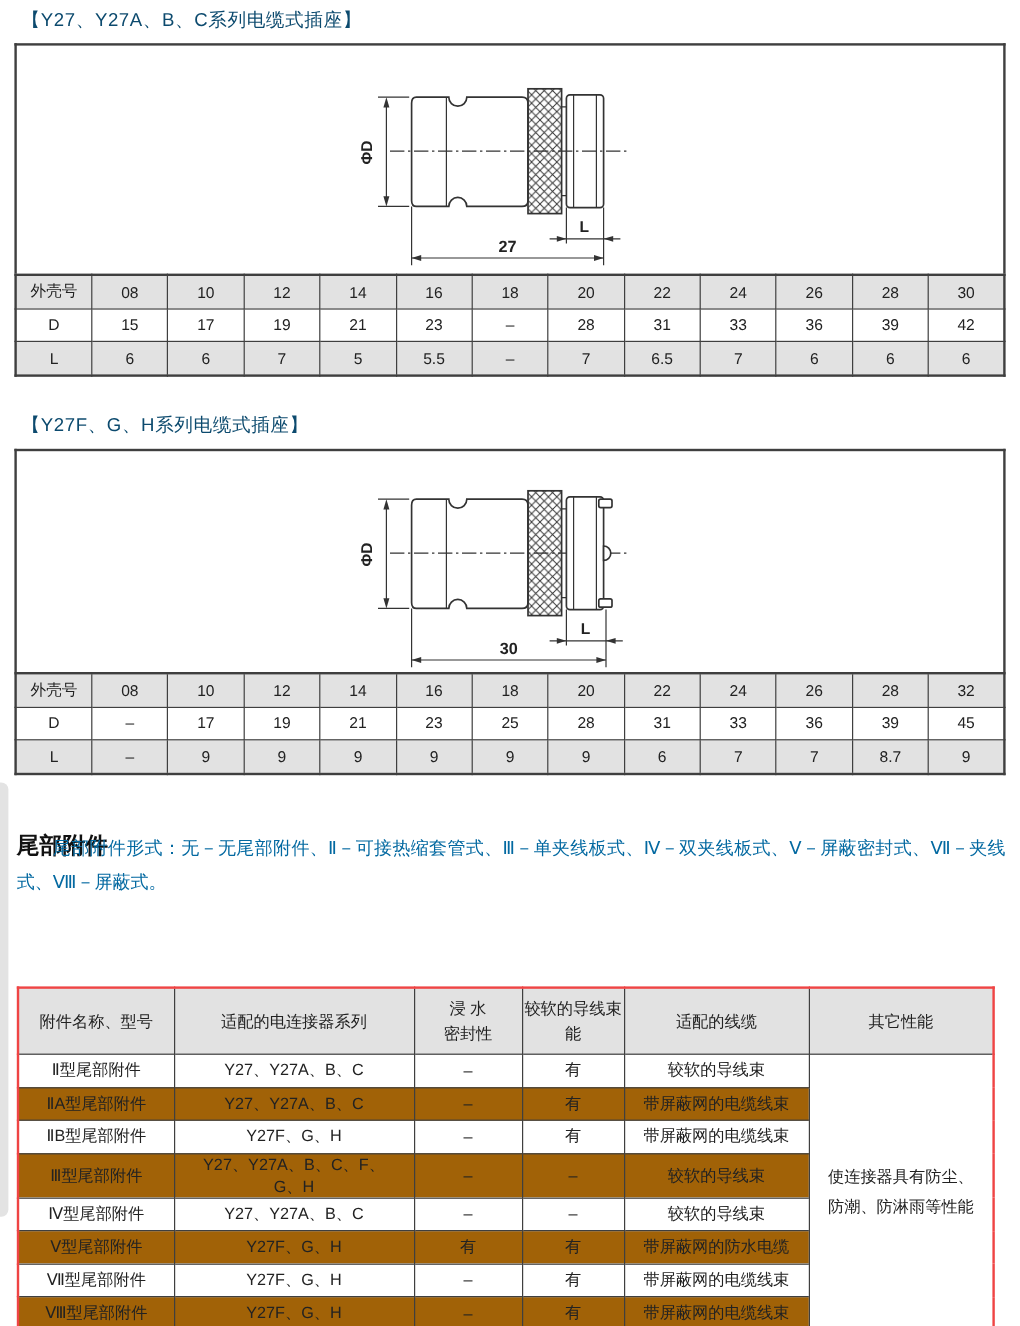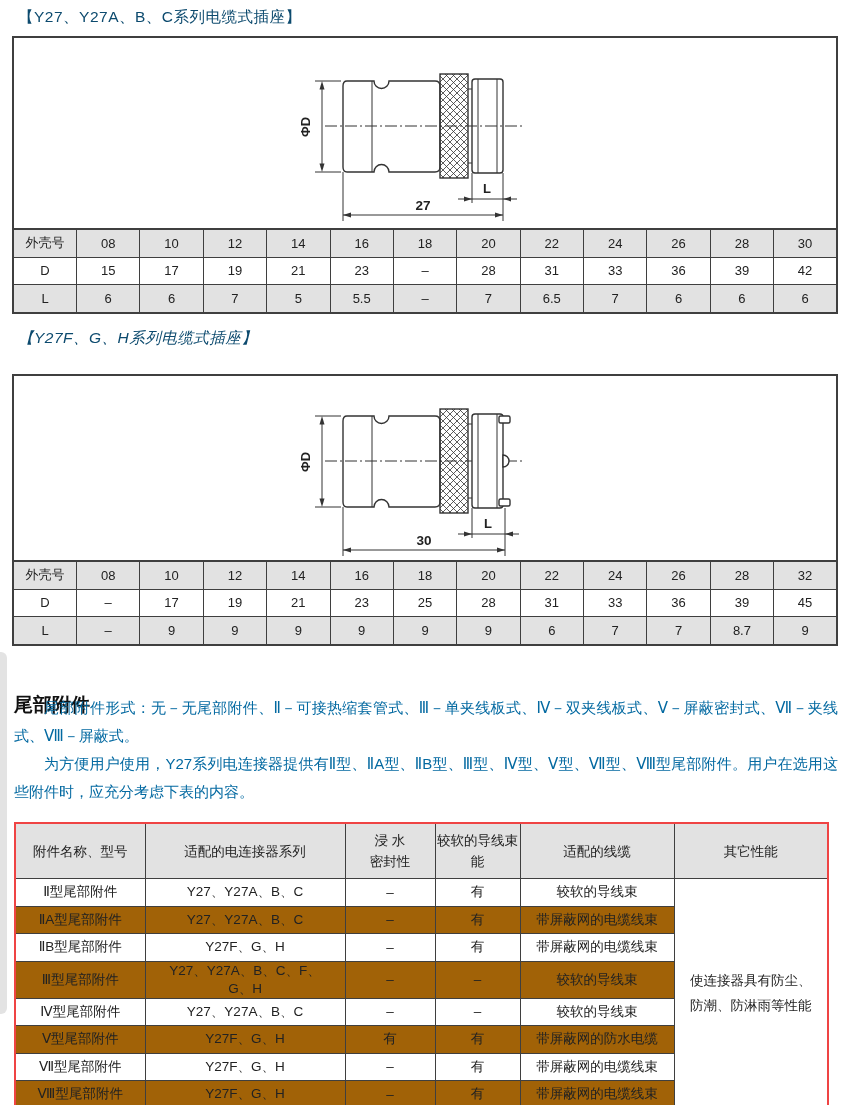--- a/index.html
+++ b/index.html
@@ -6,21 +6,21 @@
   body{
     width:850px;height:1105px;position:relative;background:#ffffff;
     font-family:"Liberation Sans","DejaVu Sans",sans-serif;color:#1a1a1a;
     overflow:hidden;
   }
   .sec-heading{
     position:absolute;left:18px;font-size:15.5px;font-weight:normal;
     color:#0c4a6e;letter-spacing:0.5px;white-space:nowrap;
   }
   #h1{top:7px;}
-  #h2{top:328px;font-style:italic;}
+  #h2{top:344px;}
   .figbox{
     position:absolute;left:12px;width:826px;box-sizing:border-box;
     border:2px solid #3f3f3f;border-bottom:none;background:#fff;
     display:flex;align-items:center;justify-content:center;
   }
   #figbox1{top:36px;height:192px;}
   #figbox2{top:374px;height:186px;}
   table.dimtable{
     position:absolute;left:12px;width:826px;border-collapse:collapse;
     table-layout:fixed;border:2px solid #3f3f3f;font-size:13px;padding-left:37px;
@@ -264,21 +264,20 @@
         <td>8.7</td>
         <td>9</td>
       </tr>
     </tbody>
   </table>
 
 <div id="tail-title">尾部附件</div>
 
 <div id="tail-paras">
   <p>尾部附件形式：无－无尾部附件、Ⅱ－可接热缩套管式、Ⅲ－单夹线板式、Ⅳ－双夹线板式、Ⅴ－屏蔽密封式、Ⅶ－夹线式、Ⅷ－屏蔽式。</p>
-  <p>为方便用户使用，Y27系列电连接器提供有Ⅱ型、ⅡA型、ⅡB型、Ⅲ型、Ⅳ型、Ⅴ型、Ⅶ型、Ⅷ型尾部附件。用户在选用这些附件时，应充分考虑下表的内容。</p>
 </div>
 
 <table id="tbl3">
   <colgroup>
     <col style="width:130px">
       <col style="width:200px">
       <col style="width:90px">
     <col style="width:85px">
       <col style="width:154px">
       <col style="width:154px">

